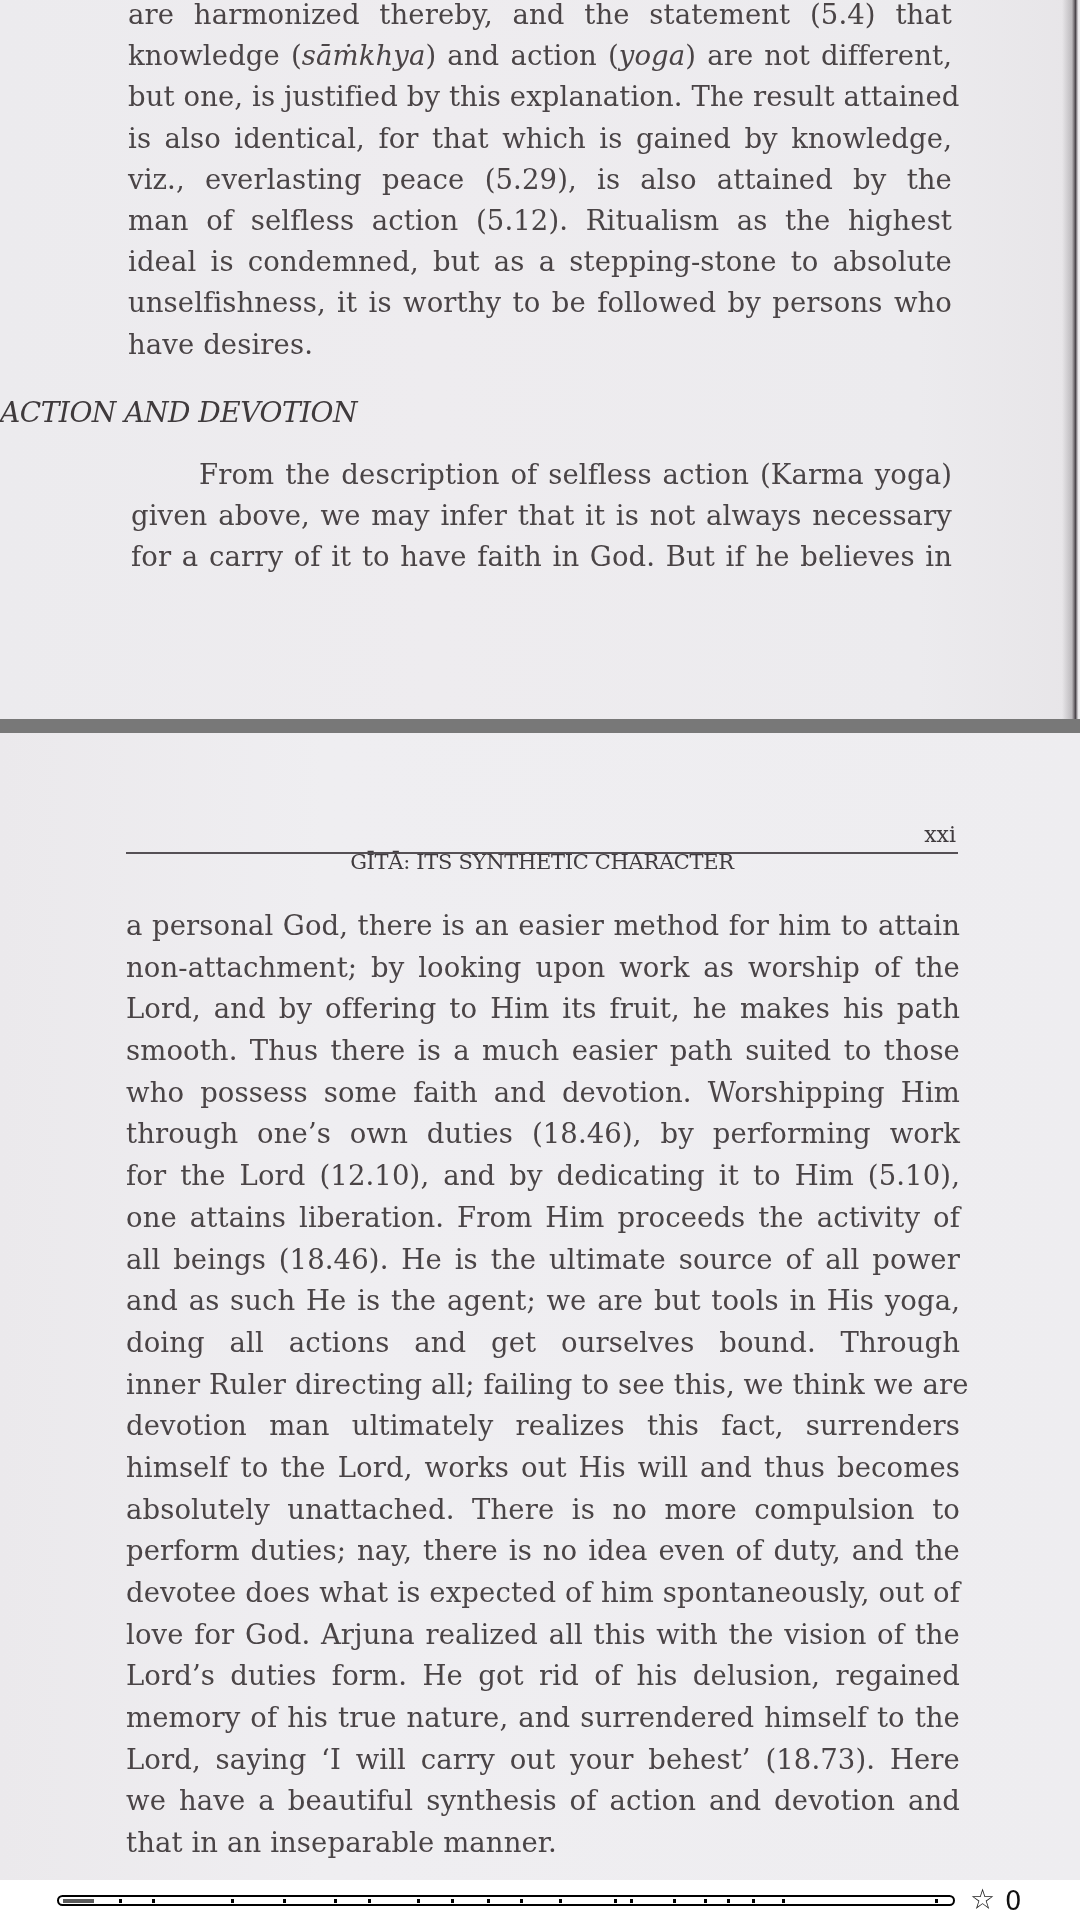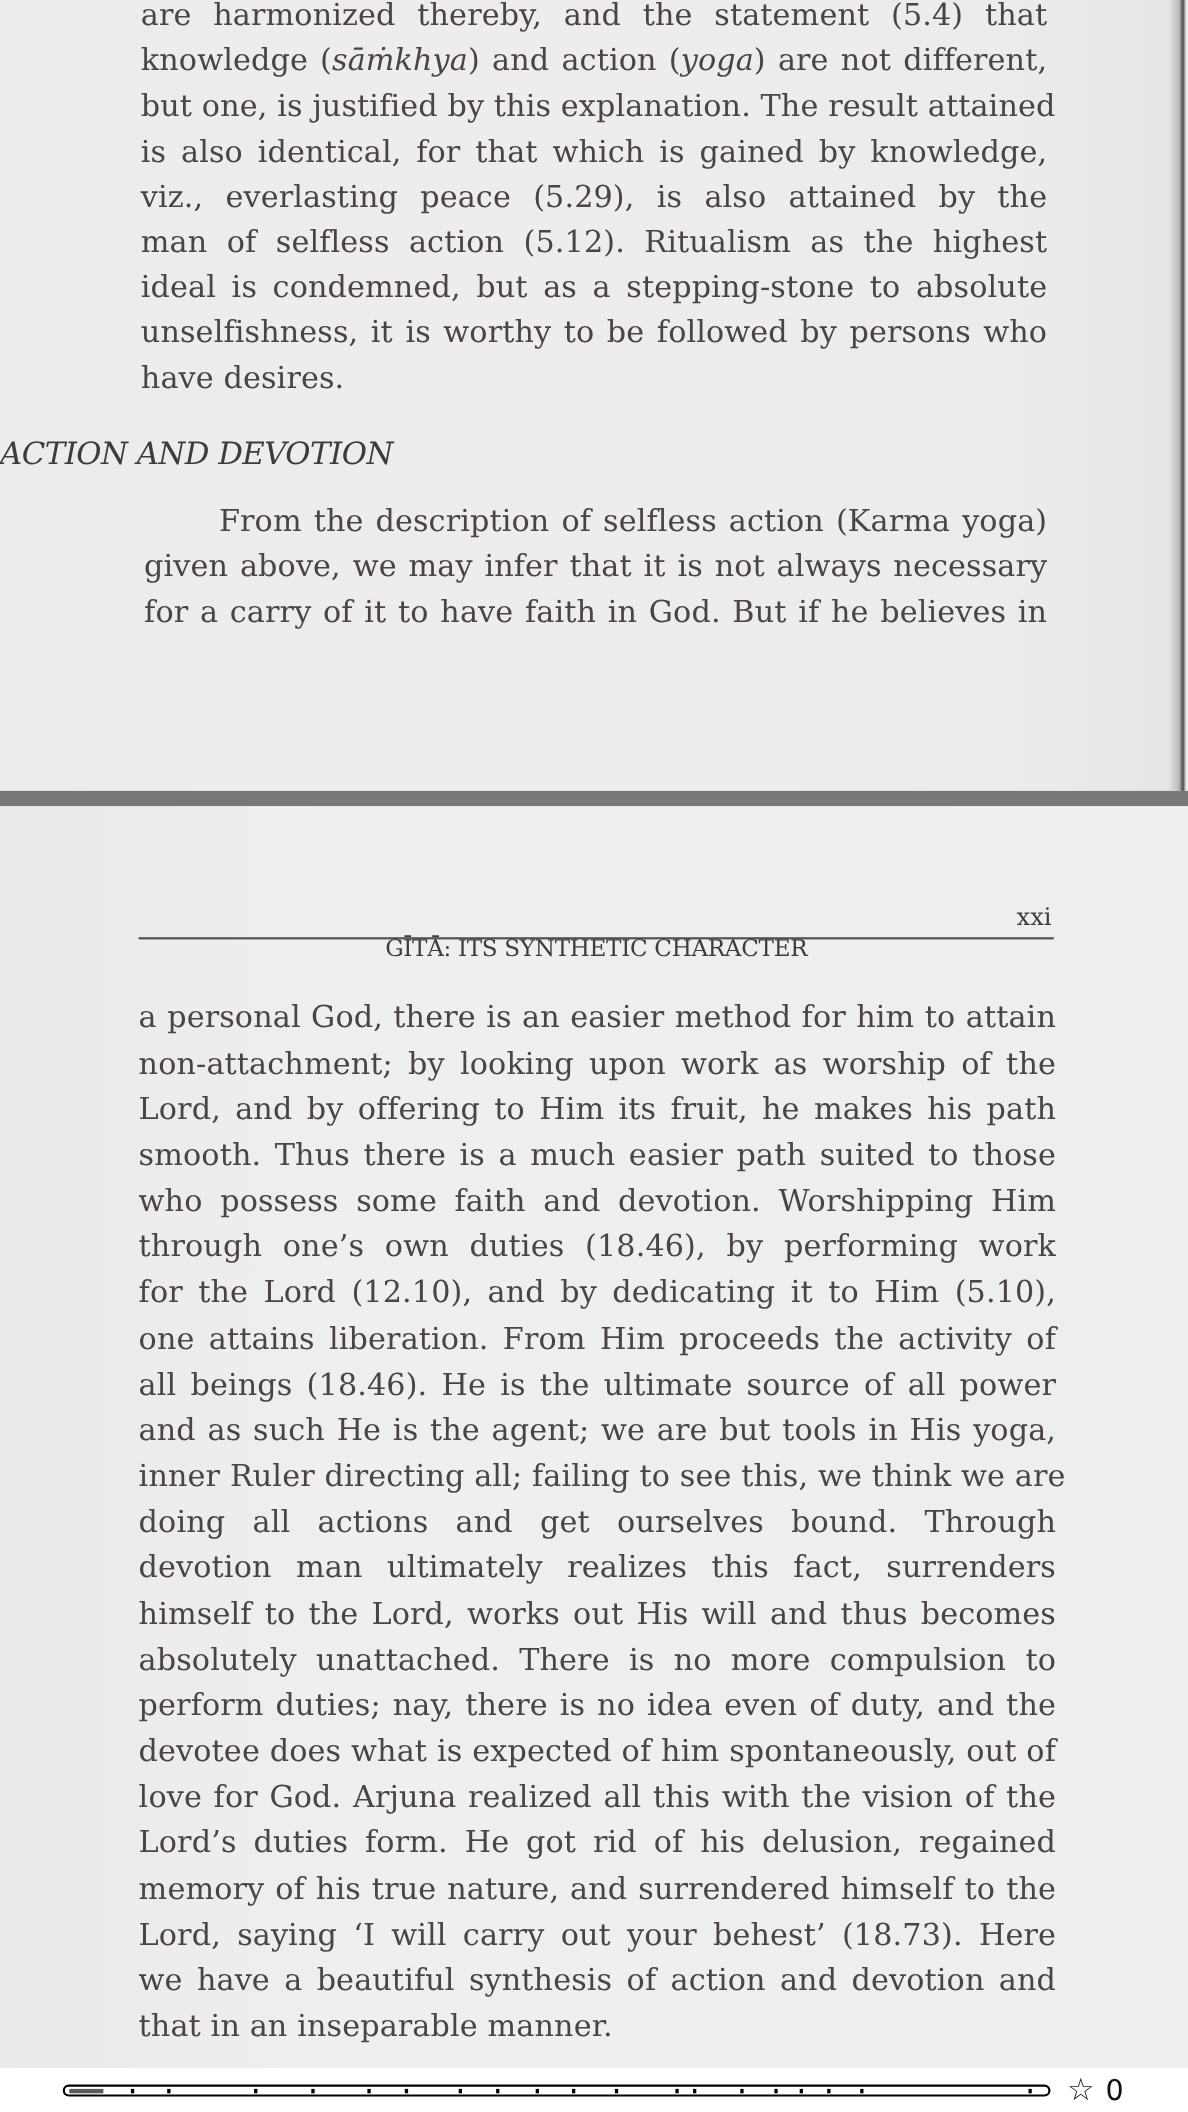--- a/index.html
+++ b/index.html
@@ -98,22 +98,22 @@
     <span class="line">a personal God, there is an easier method for him to attain</span>
     <span class="line">non-attachment; by looking upon work as worship of the</span>
     <span class="line">Lord, and by offering to Him its fruit, he makes his path</span>
     <span class="line">smooth. Thus there is a much easier path suited to those</span>
     <span class="line">who possess some faith and devotion. Worshipping Him</span>
     <span class="line">through one’s own duties (18.46), by performing work</span>
     <span class="line">for the Lord (12.10), and by dedicating it to Him (5.10),</span>
     <span class="line">one attains liberation. From Him proceeds the activity of</span>
     <span class="line">all beings (18.46). He is the ultimate source of all power</span>
     <span class="line">and as such He is the agent; we are but tools in His yoga,</span>
+    <span class="line">doing all actions and get ourselves bound. Through</span>
     <span class="line">inner Ruler directing all; failing to see this, we think we are</span>
-    <span class="line">doing all actions and get ourselves bound. Through</span>
     <span class="line">devotion man ultimately realizes this fact, surrenders</span>
     <span class="line">himself to the Lord, works out His will and thus becomes</span>
     <span class="line">absolutely unattached. There is no more compulsion to</span>
     <span class="line">perform duties; nay, there is no idea even of duty, and the</span>
     <span class="line">devotee does what is expected of him spontaneously, out of</span>
     <span class="line">love for God. Arjuna realized all this with the vision of the</span>
     <span class="line">Lord’s duties form. He got rid of his delusion, regained</span>
     <span class="line">memory of his true nature, and surrendered himself to the</span>
     <span class="line">Lord, saying ‘I will carry out your behest’ (18.73). Here</span>
     <span class="line">we have a beautiful synthesis of action and devotion and</span>

